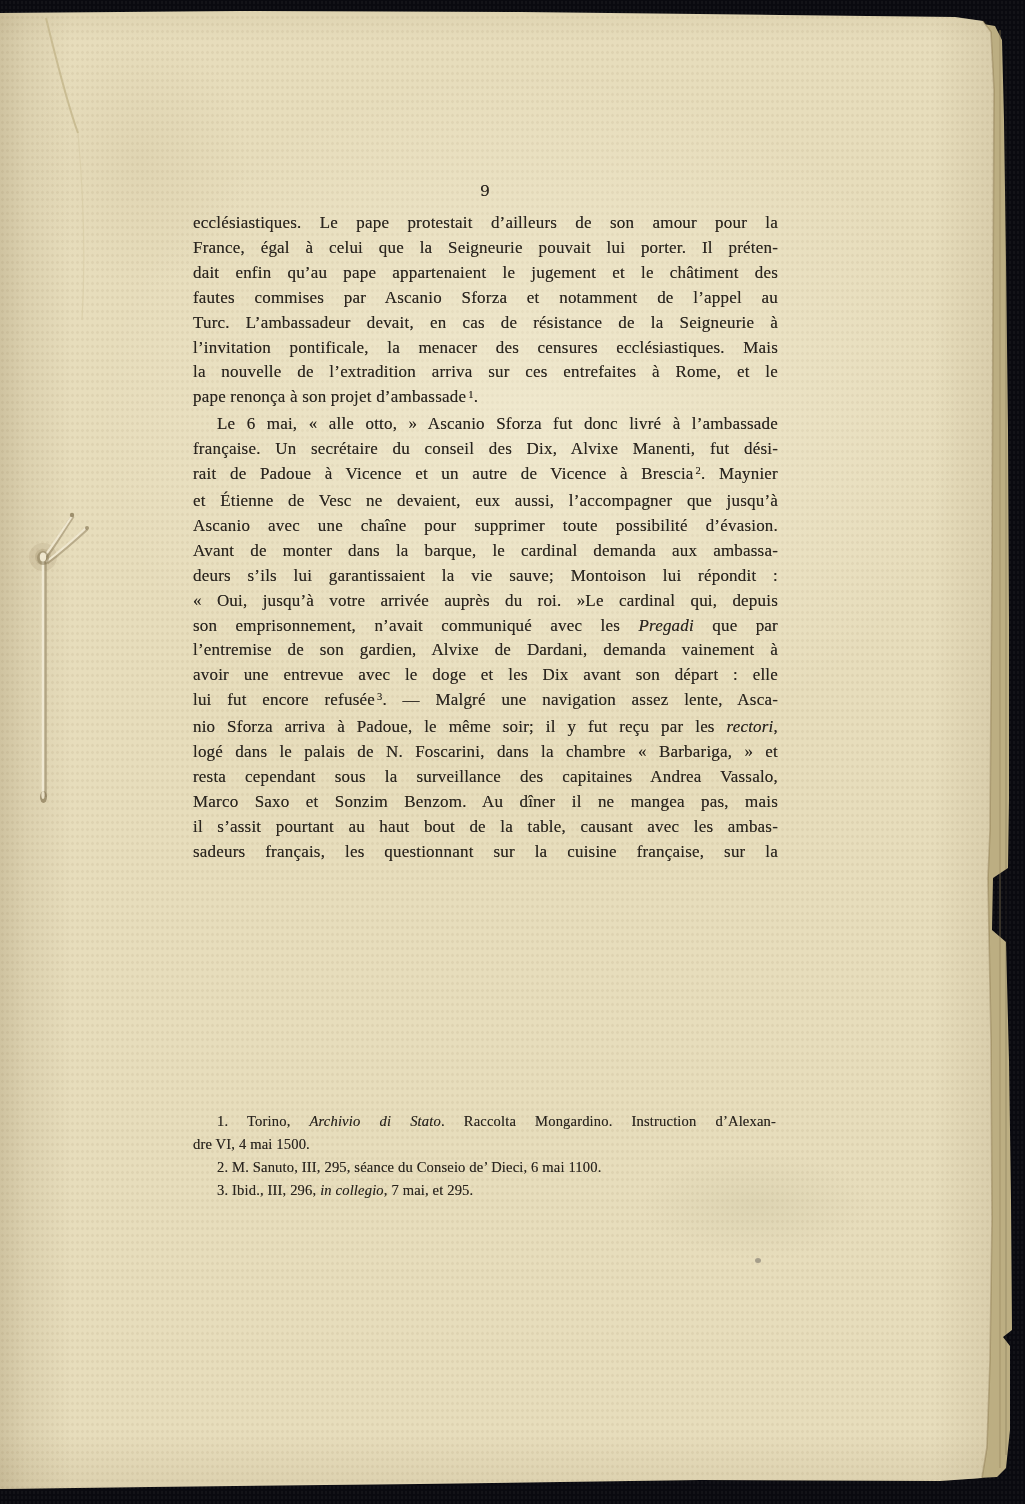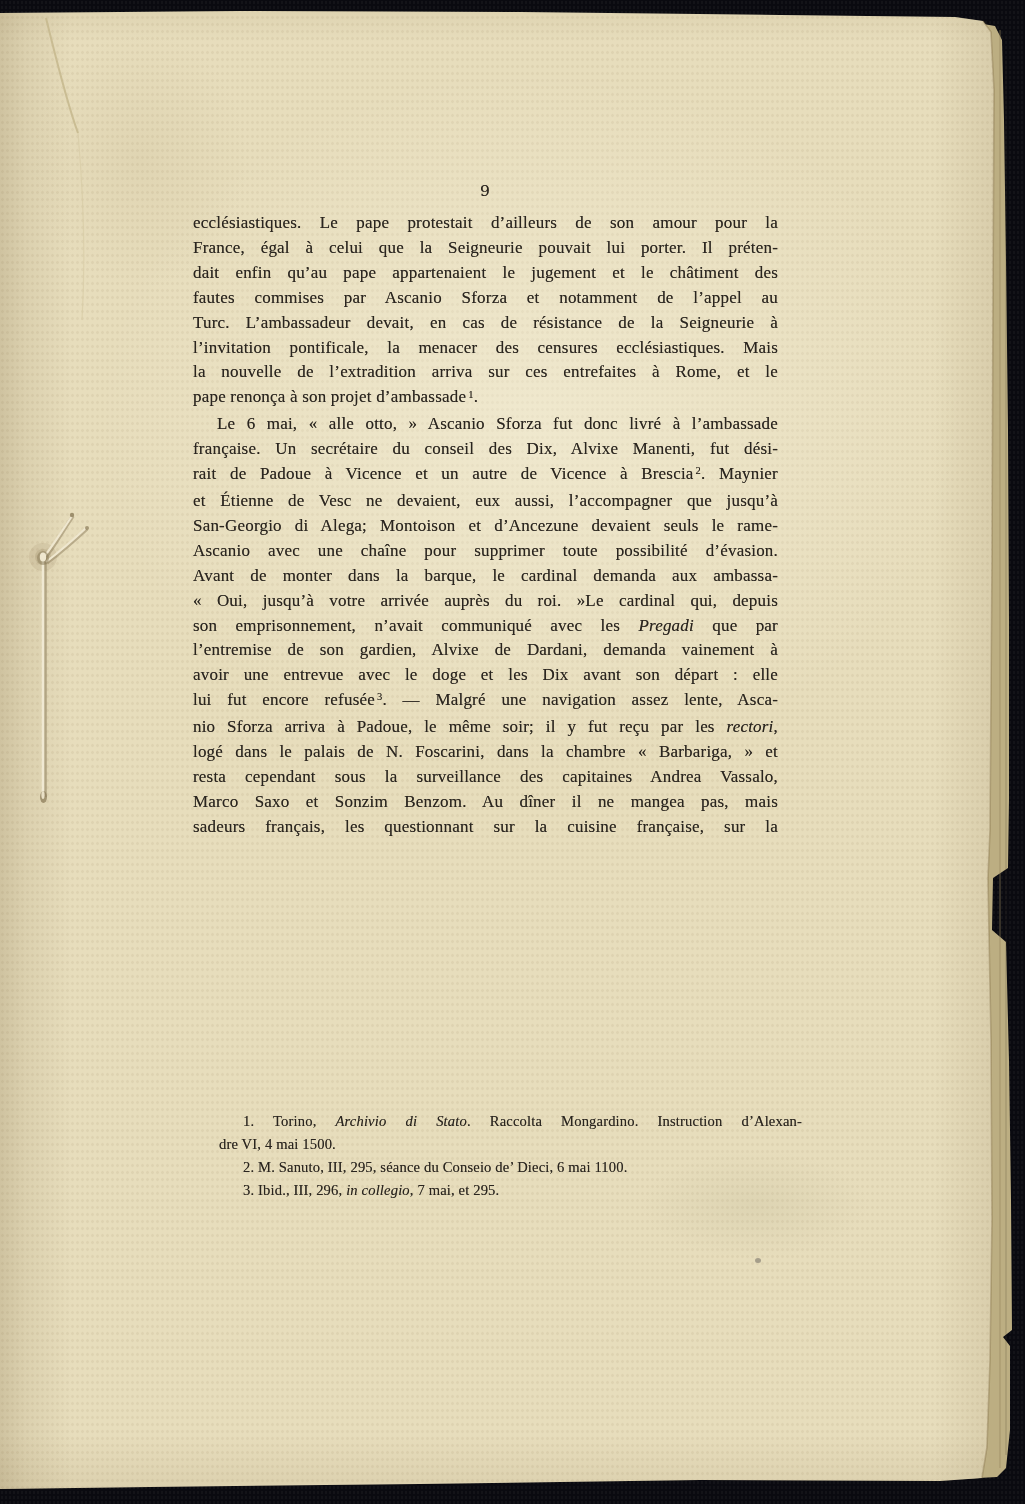--- a/index.html
+++ b/index.html
@@ -59,21 +59,20 @@
     position: absolute; z-index: 5; left: 193px; top: 211px; width: 585px;
     font-size: 17px; line-height: 24.9px; color: #2a251f;
     letter-spacing: 0.2px;
     text-shadow: 0 0 0.5px rgba(42,37,31,0.55);
   }
   .footnotes {
     position: absolute; z-index: 5; left: 193px; top: 1110px; width: 583px;
     font-size: 14.6px; line-height: 23px; color: #2a251f;
     letter-spacing: 0.15px;
     text-shadow: 0 0 0.4px rgba(42,37,31,0.5);
-    margin-left: 26px;
   }
   .tline { text-align: left; font-family: Liberation Serif, serif; }
   .tline.just { text-align: justify; text-align-last: justify; }
   .tline.ind { text-indent: 24px; }
   .it { font-style: italic; }
   sup { font-size: 0.62em; vertical-align: baseline; position: relative; top: -0.45em; margin-left: 2px; }
 </style>
 </head>
 <body>
 
@@ -120,32 +119,33 @@
       <div class="tline just"><span>dait enfin qu’au pape appartenaient le jugement et le châtiment des</span></div>
       <div class="tline just"><span>fautes commises par Ascanio Sforza et notamment de l’appel au</span></div>
       <div class="tline just"><span>Turc. L’ambassadeur devait, en cas de résistance de la Seigneurie à</span></div>
       <div class="tline just"><span>l’invitation pontificale, la menacer des censures ecclésiastiques. Mais</span></div>
       <div class="tline just"><span>la nouvelle de l’extradition arriva sur ces entrefaites à Rome, et le</span></div>
       <div class="tline"><span>pape renonça à son projet d’ambassade</span><sup>1</sup><span>.</span></div>
       <div class="tline just ind"><span>Le 6 mai, « alle otto, » Ascanio Sforza fut donc livré à l’ambassade</span></div>
       <div class="tline just"><span>française. Un secrétaire du conseil des Dix, Alvixe Manenti, fut dési-</span></div>
       <div class="tline just"><span>rait de Padoue à Vicence et un autre de Vicence à Brescia</span><sup>2</sup><span>. Maynier</span></div>
       <div class="tline just"><span>et Étienne de Vesc ne devaient, eux aussi, l’accompagner que jusqu’à</span></div>
-      <div class="tline just"><span>San-Georgio di Alega; Montoison et d’Ancezune devaient seuls le rame-</span></div>
       <div class="tline just"><span>Ascanio avec une chaîne pour supprimer toute possibilité d’évasion.</span></div>
       <div class="tline just"><span>Avant de monter dans la barque, le cardinal demanda aux ambassa-</span></div>
+      <div class="tline just"><span>deurs s’ils lui garantissaient la vie sauve; Montoison lui répondit :</span></div>
       <div class="tline just"><span>« Oui, jusqu’à votre arrivée auprès du roi. »Le cardinal qui, depuis</span></div>
       <div class="tline just"><span>son emprisonnement, n’avait communiqué avec les </span><span class="it">Pregadi</span><span> que par</span></div>
       <div class="tline just"><span>l’entremise de son gardien, Alvixe de Dardani, demanda vainement à</span></div>
       <div class="tline just"><span>avoir une entrevue avec le doge et les Dix avant son départ : elle</span></div>
       <div class="tline just"><span>lui fut encore refusée</span><sup>3</sup><span>. — Malgré une navigation assez lente, Asca-</span></div>
       <div class="tline just"><span>nio Sforza arriva à Padoue, le même soir; il y fut reçu par les </span><span class="it">rectori</span><span>,</span></div>
       <div class="tline just"><span>logé dans le palais de N. Foscarini, dans la chambre « Barbariga, » et</span></div>
       <div class="tline just"><span>resta cependant sous la surveillance des capitaines Andrea Vassalo,</span></div>
       <div class="tline just"><span>Marco Saxo et Sonzim Benzom. Au dîner il ne mangea pas, mais</span></div>
+      <div class="tline just"><span>il s’assit pourtant au haut bout de la table, causant avec les ambas-</span></div>
       <div class="tline just"><span>sadeurs français, les questionnant sur la cuisine française, sur la</span></div>
     </div>
   <div class="footnotes">
       <div class="tline just ind"><span>1. Torino, </span><span class="it">Archivio di Stato</span><span>. Raccolta Mongardino. Instruction d’Alexan-</span></div>
       <div class="tline"><span>dre VI, 4 mai 1500.</span></div>
       <div class="tline ind"><span>2. M. Sanuto, III, 295, séance du Conseio de’ Dieci, 6 mai 1100.</span></div>
       <div class="tline ind"><span>3. Ibid., III, 296, </span><span class="it">in collegio</span><span>, 7 mai, et 295.</span></div>
     </div>
 
 </div>

